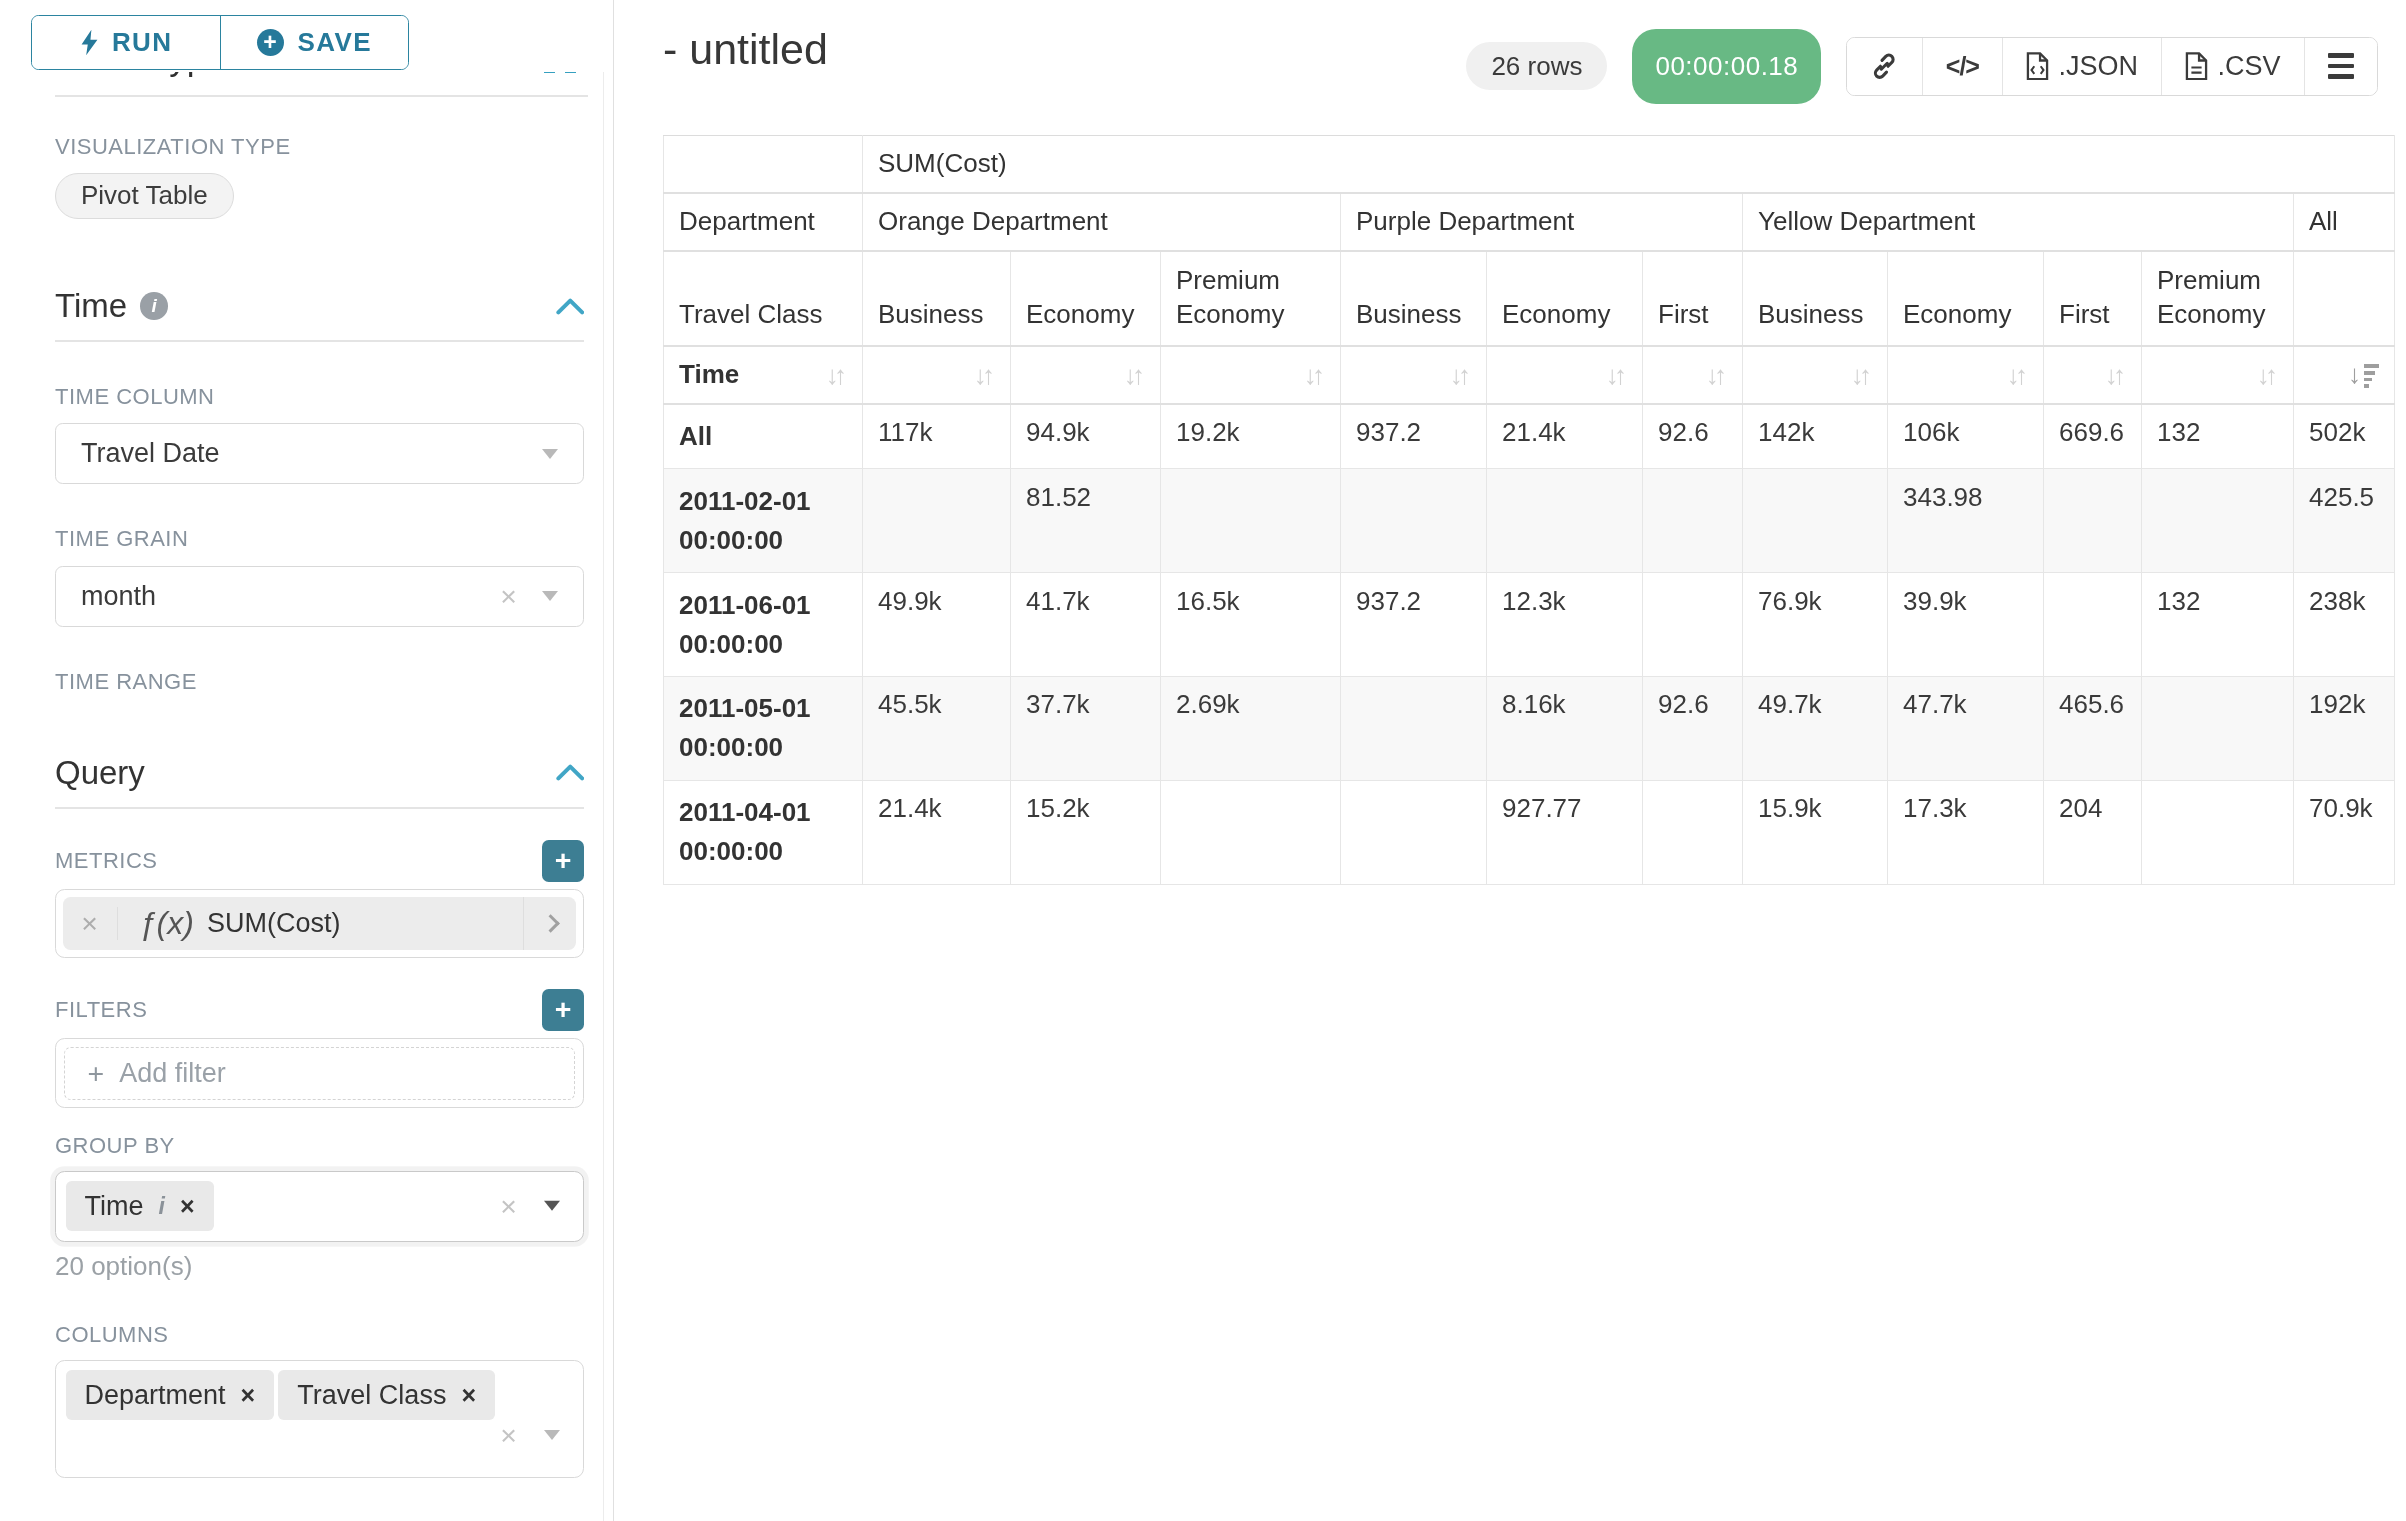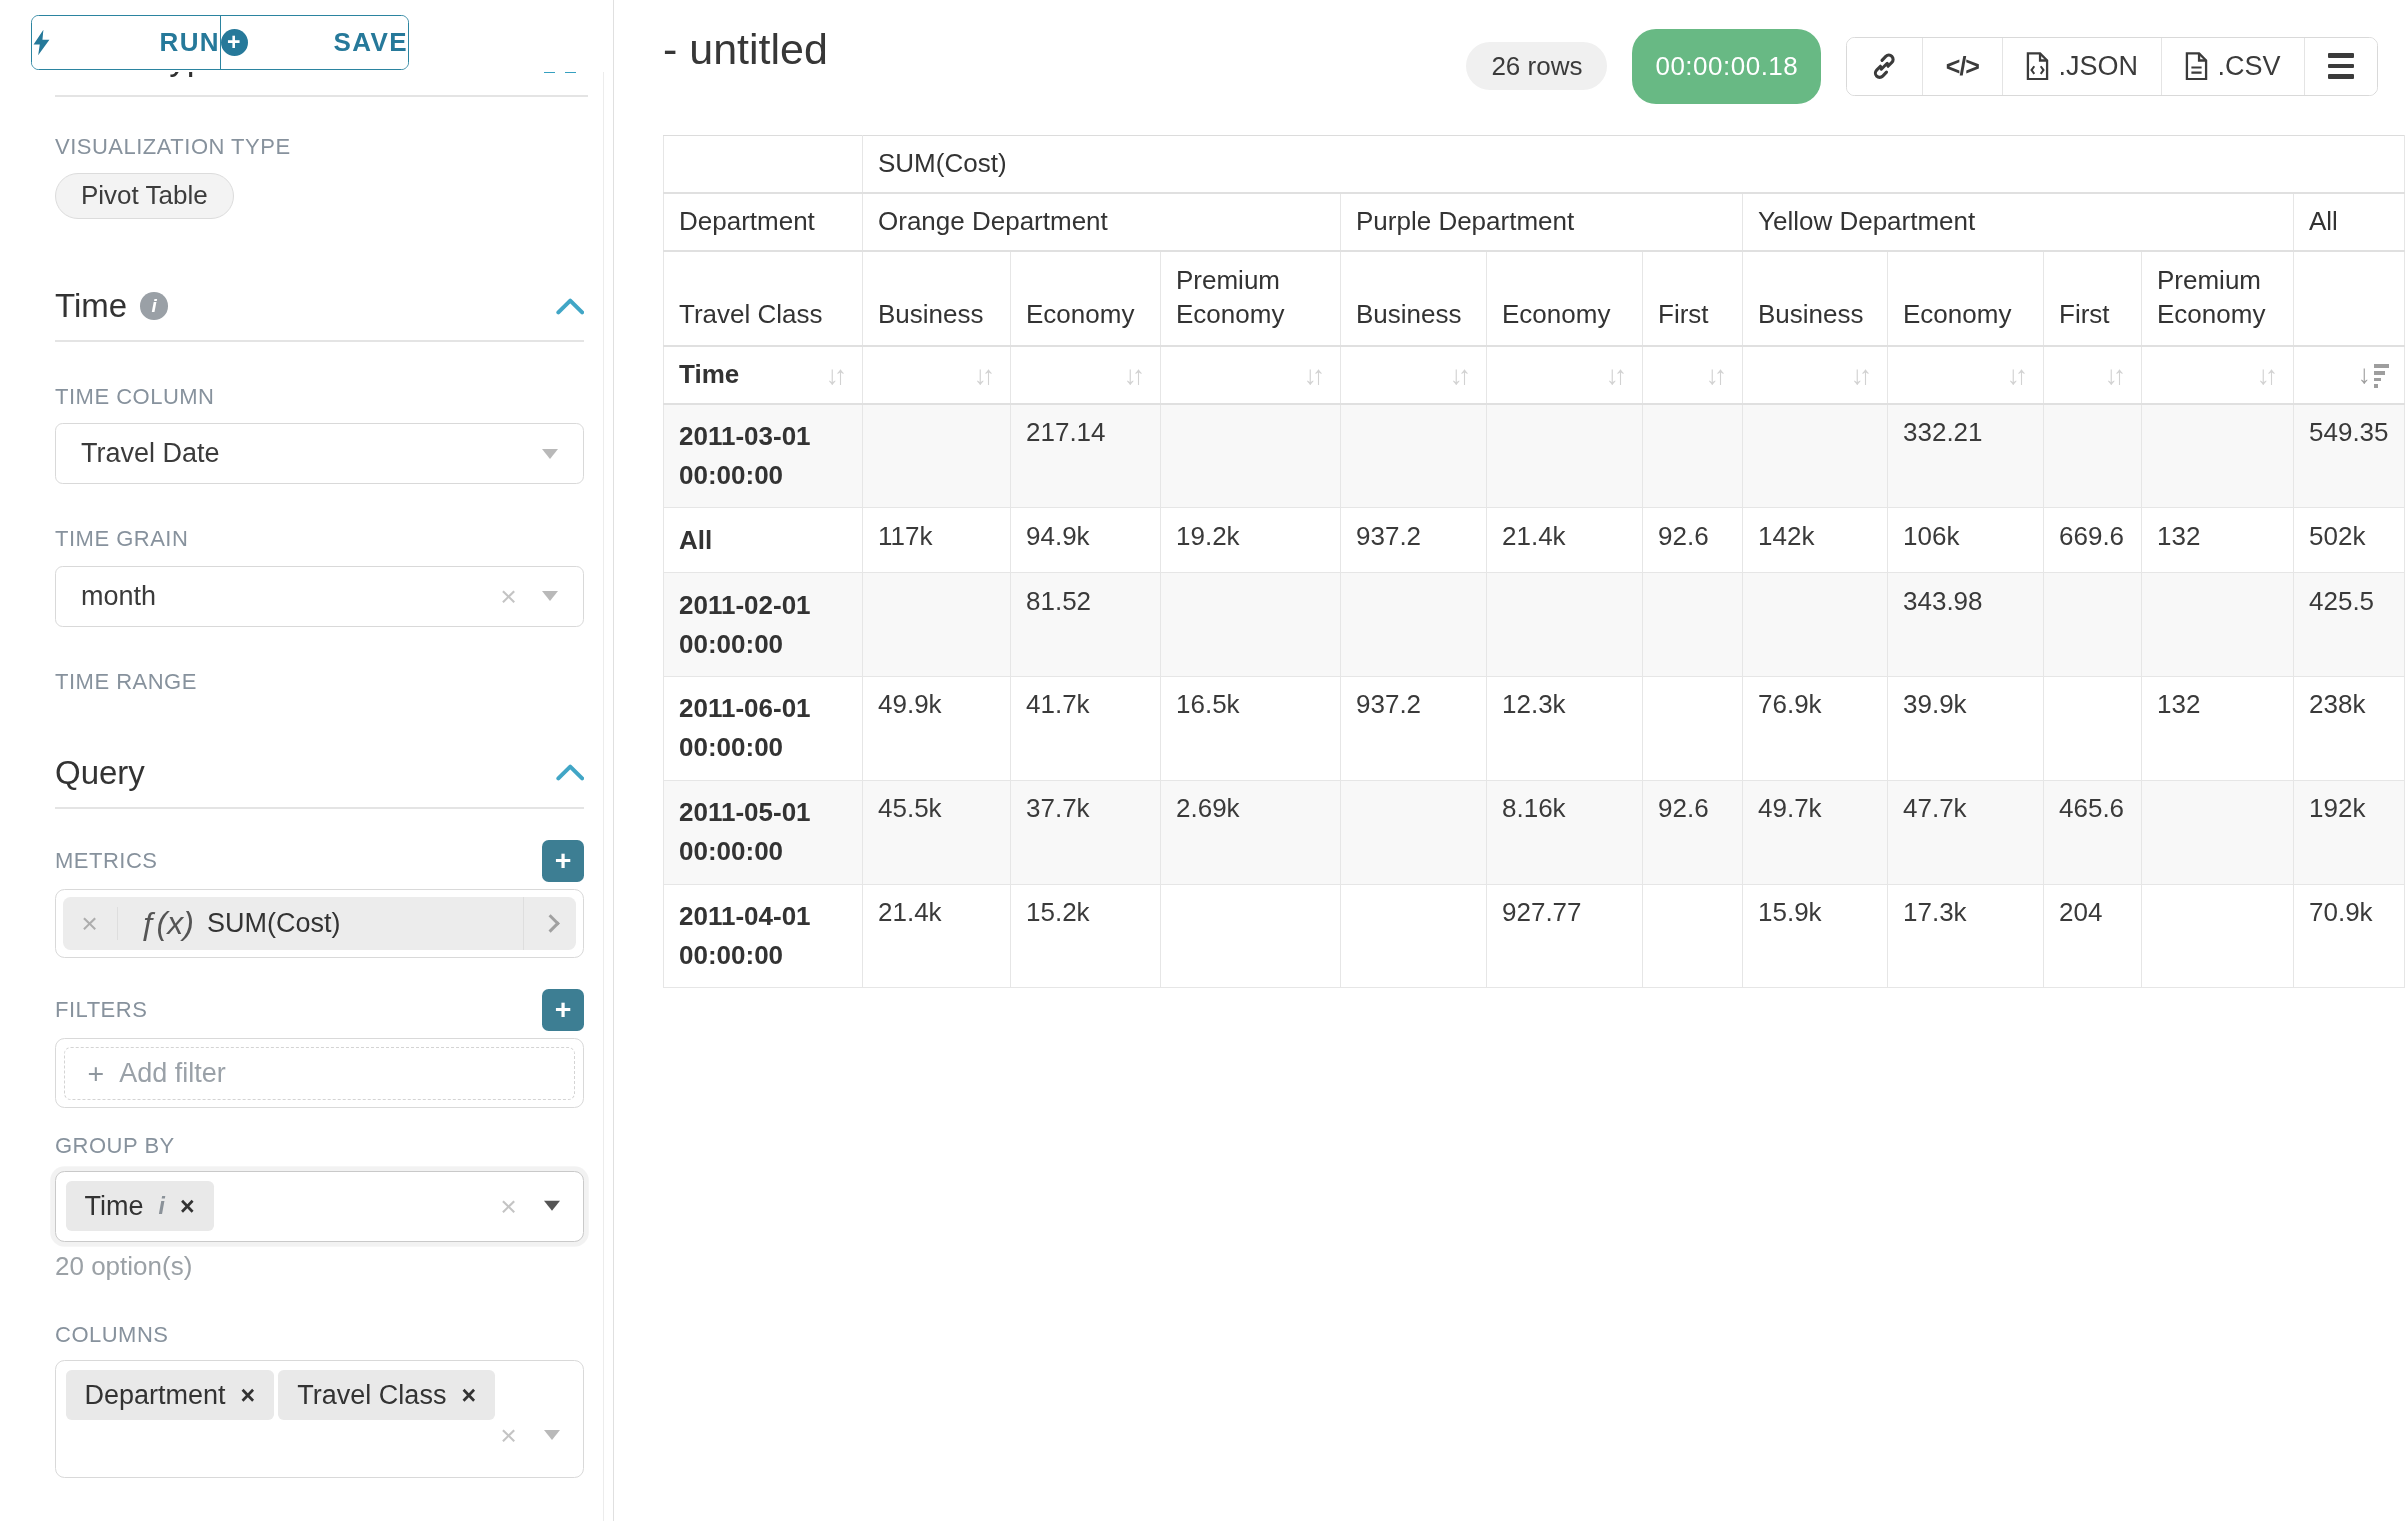--- a/index.html
+++ b/index.html
@@ -8,21 +8,21 @@
     position:relative; width:2406px; height:1522px; overflow:hidden;
     font-family:"Liberation Sans","DejaVu Sans",sans-serif; color:#383838; background:#fff;
   }
   
   .sidebar { position:absolute; left:0; top:0; width:614px; height:1522px; background:#fff; border-right:1px solid #e0e0e0; }
   .scroll-track { position:absolute; right:8.6px; top:0; bottom:0; width:1px; background:#ececec; }
   .scrolled-heading { position:absolute; top:38px; left:55px; font-size:35px; color:#2f2f2f; z-index:1; }
   .scroll-dot { position:absolute; top:68px; width:10.5px; height:4.8px; background:#35a0c0; z-index:1; }
   .controls-top { position:absolute; top:0; left:0; right:1.9px; height:72px; background:#fff; z-index:2; }
   .btn-pair { position:absolute; left:31px; top:15px; display:flex; border:1.9px solid #2b84a0; border-radius:7.6px; overflow:hidden; background:#fff; }
-  .btn-half { display:flex; align-items:center; justify-content:space-between; gap:13.3px; width:188px; height:53px;
+  .btn-half { display:flex; align-items:center; justify-content:center; gap:13.3px; width:188px; height:53px;
               color:#26799a; font-size:26px; font-weight:600; letter-spacing:1.4px; cursor:pointer; background:#fff; }
   .btn-half + .btn-half { border-left:1.9px solid #2b84a0; }
   .plus-circle { width:27px; height:27px; border-radius:50%; background:#26799a; color:#fff; font-size:23px; font-weight:700;
                  display:flex; align-items:center; justify-content:center; line-height:1; }
   .top-divider { position:absolute; top:95px; left:55px; width:533px; height:1.9px; background:#e4e4e4; z-index:2; }
   .side-flow { position:absolute; top:105px; left:55px; width:529px; }
   .ctl-label { font-size:22px; color:#87929d; letter-spacing:0.5px; }
   .viz-label { margin-top:28.5px; }
   .viz-pill { display:inline-block; margin-top:13.3px; padding:6.7px 25px; font-size:26px; color:#3c3c3c;
               background:#f3f3f3; border:1.9px solid #dcdcdc; border-radius:23px; }
@@ -385,34 +385,20 @@
                       <span></span>
                       <span></span>
                       <span></span>
                     </span>
                   </span>
                 </span>
               </th>
             </tr>
           </thead>
         <tbody id="pivot-body">
-            <tr class="stripe">
-              <th class="rowhdr">2011-03-01 00:00:00</th>
-              <td></td>
-              <td>217.14</td>
-              <td></td>
-              <td></td>
-              <td></td>
-              <td></td>
-              <td></td>
-              <td>332.21</td>
-              <td></td>
-              <td></td>
-              <td>549.35</td>
-            </tr>
             <tr class=" single">
               <th class="rowhdr">All</th>
               <td>117k</td>
               <td>94.9k</td>
               <td>19.2k</td>
               <td>937.2</td>
               <td>21.4k</td>
               <td>92.6</td>
               <td>142k</td>
               <td>106k</td>

